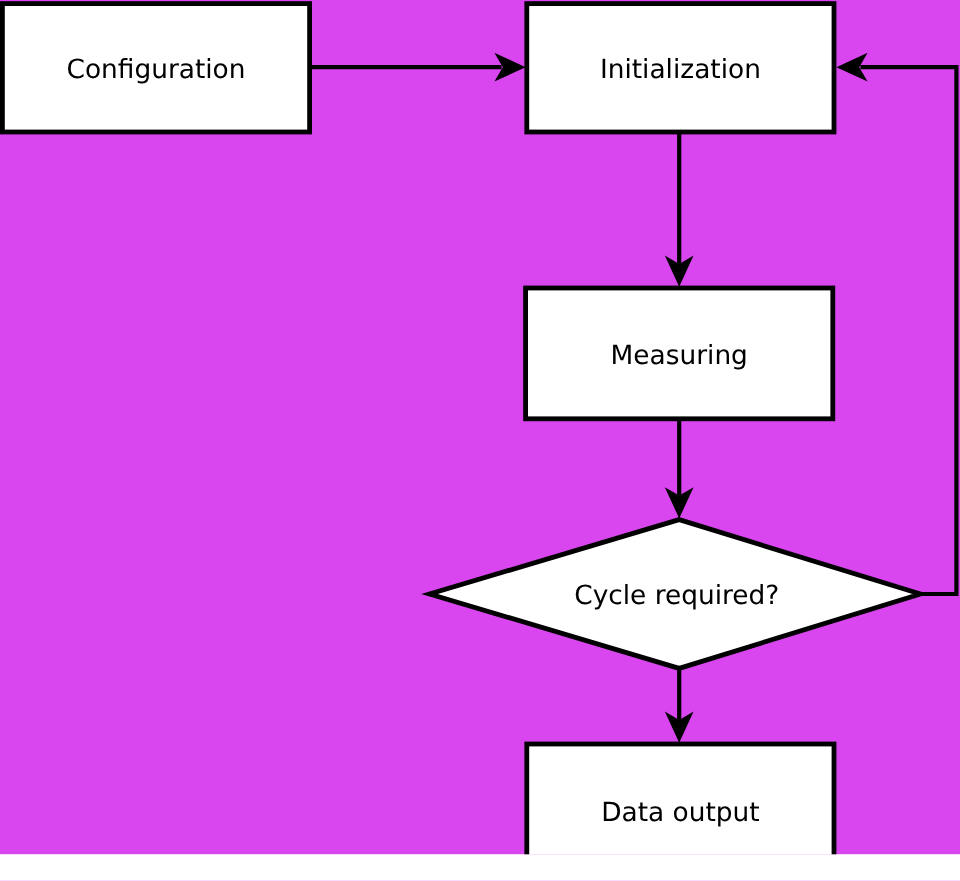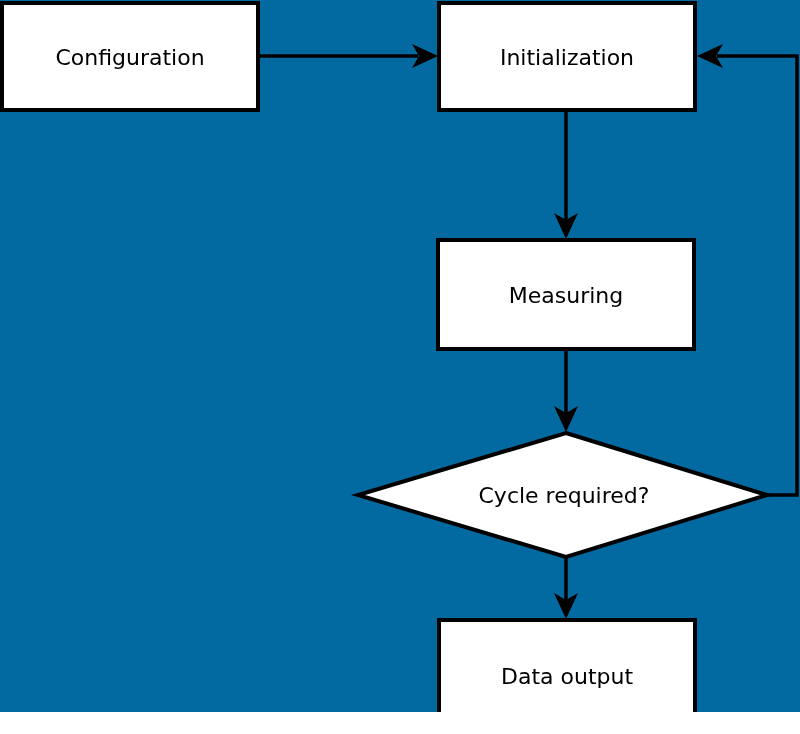--- a/index.html
+++ b/index.html
@@ -4,21 +4,21 @@
 <style>
   html, body {
     margin: 0;
     padding: 0;
     background: #ffffff;
   }
   .canvas-wrap {
     width: 800px;
     height: 712px;
     position: relative;
-    background: #0369a1;
+    background: #d946ef;
     overflow: hidden;
   }
   svg { display: block; }
   .node-shape {
     fill: #ffffff;
     stroke: #000000;
     stroke-width: 4;
   }
   .edge-line {
     fill: none;

